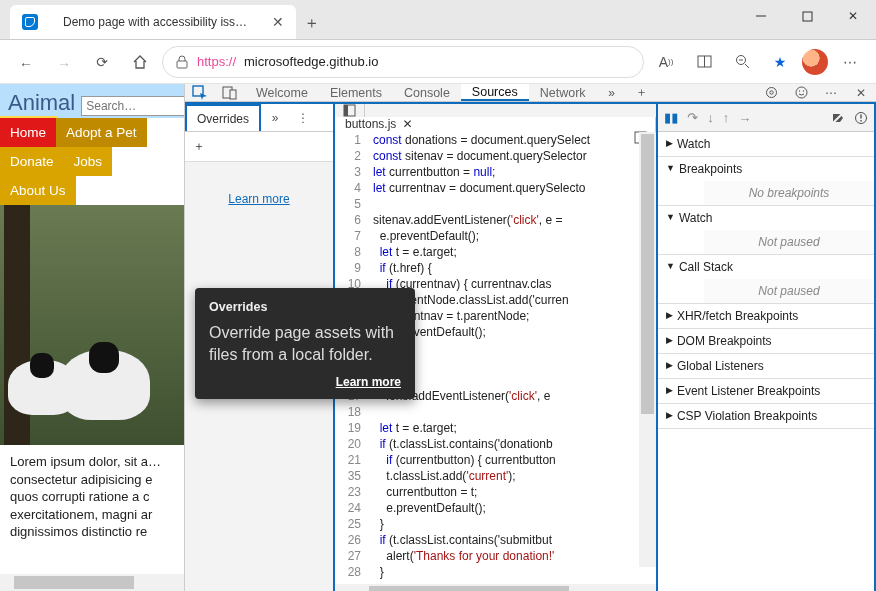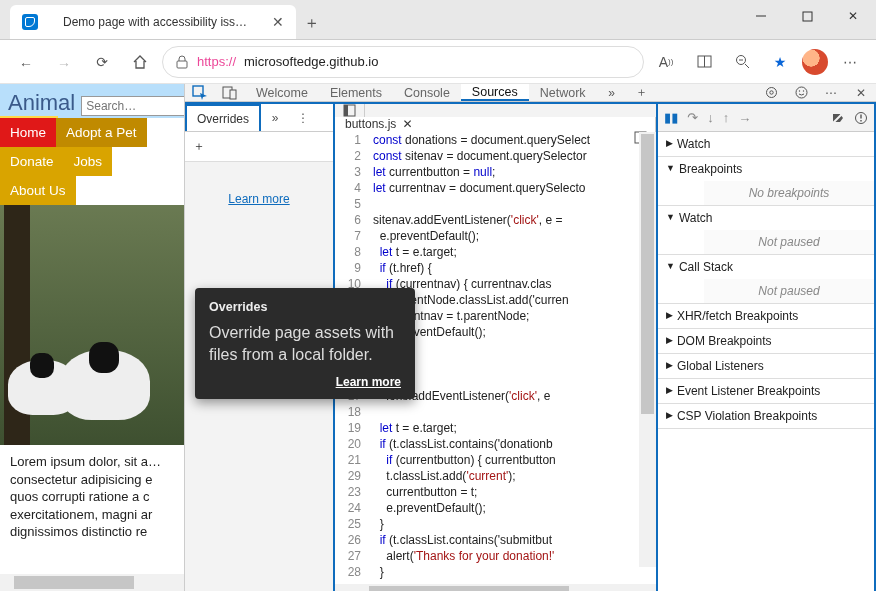--- a/index.html
+++ b/index.html
@@ -282,21 +282,21 @@
               <div>12</div>
               <div>13</div>
               <div>14</div>
               <div>15</div>
               <div>16</div>
               <div>17</div>
               <div>18</div>
               <div>19</div>
               <div>20</div>
               <div>21</div>
-              <div>29</div>
+              <div>35</div>
               <div>23</div>
               <div>24</div>
               <div>25</div>
               <div>26</div>
               <div>27</div>
               <div>28</div>
             </div>
           <div class="codelines" id="codelines"><div><span class="kw">const</span> donations = document.querySelect</div><div><span class="kw">const</span> sitenav = document.querySelector</div><div><span class="kw">let</span> currentbutton = <span class="kw">null</span>;</div><div><span class="kw">let</span> currentnav = document.querySelecto</div><div>&nbsp;</div><div>sitenav.addEventListener(<span class="str">'click'</span>, e =</div><div>  e.preventDefault();</div><div>  <span class="kw">let</span> t = e.target;</div><div>  <span class="kw">if</span> (t.href) {</div><div>    <span class="kw">if</span> (currentnav) { currentnav.clas</div><div>    t.parentNode.classList.add('curren</div><div>    currentnav = t.parentNode;</div><div>    e.preventDefault();</div><div>&nbsp;</div><div>&nbsp;</div><div>&nbsp;</div><div>    ions.addEventListener(<span class="str">'click'</span>, e</div><div>&nbsp;</div><div>  <span class="kw">let</span> t = e.target;</div><div>  <span class="kw">if</span> (t.classList.contains('donationb</div><div>    <span class="kw">if</span> (currentbutton) { currentbutton</div><div>    t.classList.add(<span class="str">'current'</span>);</div><div>    currentbutton = t;</div><div>    e.preventDefault();</div><div>  }</div><div>  <span class="kw">if</span> (t.classList.contains('submitbut</div><div>    alert(<span class="str">'Thanks for your donation!'</span></div><div>  }</div></div>
         </div>
         <div class="ed-scroll-v">

